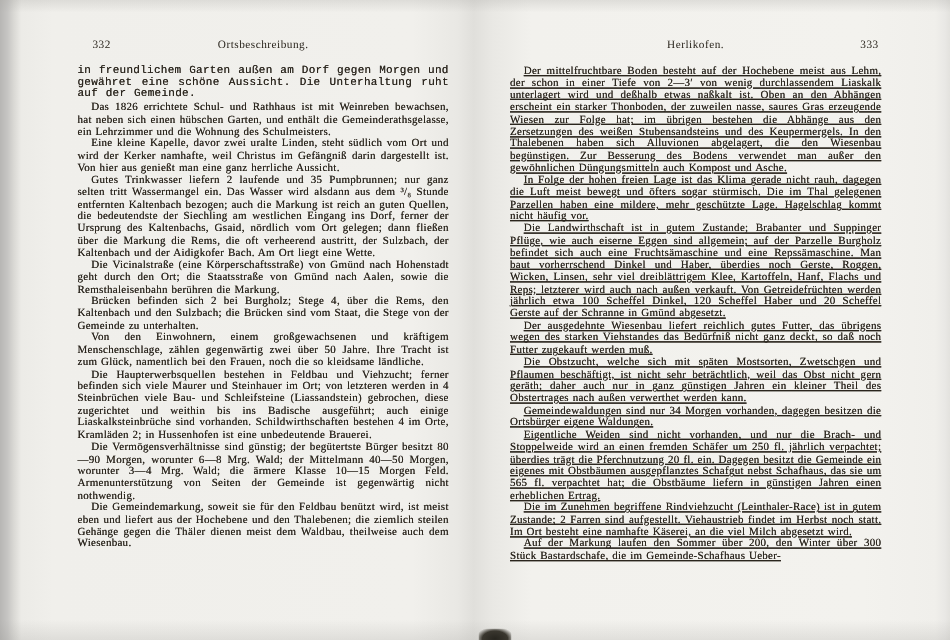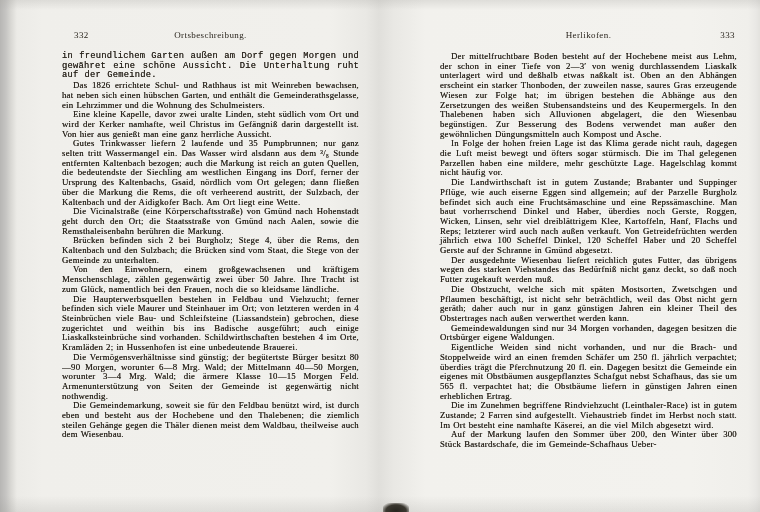--- a/index.html
+++ b/index.html
@@ -22,21 +22,21 @@
   }
   .smudge {
     position: absolute; left: 383px; top: 503px; width: 26px; height: 10px;
     background: radial-gradient(ellipse at 50% 80%, #27251f 0%, #3a372f 55%, rgba(58,55,47,0) 85%);
     border-radius: 4px 4px 0 0;
   }
   .page {
     position: absolute; top: 30px; width: 297px;
   }
   .page-left  { left: 62px;  }
-  .page-right { left: 440px; }
+  .page-right { left: 408px; text-decoration: underline; }
   .pagehead {
     position: relative; height: 13px; margin-bottom: 9px;
     font-size: 9px; letter-spacing: 0.4px; white-space: nowrap;
   }
   .pagehead .runhead {
     position: absolute; left: 0; right: 0; text-align: center;
   }
   .pagehead .pagenum-left  { position: absolute; left: 12px; top: 0; }
   .pagehead .pagenum-right { position: absolute; right: 2px; top: 0; }
   .body p {
@@ -64,21 +64,21 @@
     <div class="body">
       <p class="noindent">in freundlichem Garten außen am Dorf gegen Morgen und gewähret eine schöne Aussicht. Die Unterhaltung ruht auf der Gemeinde.</p>
       <p>Das 1826 errichtete Schul- und Rathhaus ist mit Weinreben bewachsen, hat neben sich einen hübschen Garten, und enthält die Gemeinderathsgelasse, ein Lehrzimmer und die Wohnung des Schulmeisters.</p>
       <p>Eine kleine Kapelle, davor zwei uralte Linden, steht südlich vom Ort und wird der Kerker namhafte, weil Christus im Gefängniß darin dargestellt ist. Von hier aus genießt man eine ganz herrliche Aussicht.</p>
       <p>Gutes Trinkwasser liefern 2 laufende und 35 Pumpbrunnen; nur ganz selten tritt Wassermangel ein. Das Wasser wird alsdann aus dem ³/₈ Stunde entfernten Kaltenbach bezogen; auch die Markung ist reich an guten Quellen, die bedeutendste der Siechling am westlichen Eingang ins Dorf, ferner der Ursprung des Kaltenbachs, Gsaid, nördlich vom Ort gelegen; dann fließen über die Markung die Rems, die oft verheerend austritt, der Sulzbach, der Kaltenbach und der Aidigkofer Bach. Am Ort liegt eine Wette.</p>
       <p>Die Vicinalstraße (eine Körperschaftsstraße) von Gmünd nach Hohenstadt geht durch den Ort; die Staatsstraße von Gmünd nach Aalen, sowie die Remsthaleisenbahn berühren die Markung.</p>
       <p>Brücken befinden sich 2 bei Burgholz; Stege 4, über die Rems, den Kaltenbach und den Sulzbach; die Brücken sind vom Staat, die Stege von der Gemeinde zu unterhalten.</p>
       <p>Von den Einwohnern, einem großgewachsenen und kräftigem Menschenschlage, zählen gegenwärtig zwei über 50 Jahre. Ihre Tracht ist zum Glück, namentlich bei den Frauen, noch die so kleidsame ländliche.</p>
       <p>Die Haupterwerbsquellen bestehen in Feldbau und Viehzucht; ferner befinden sich viele Maurer und Steinhauer im Ort; von letzteren werden in 4 Steinbrüchen viele Bau- und Schleifsteine (Liassandstein) gebrochen, diese zugerichtet und weithin bis ins Badische ausgeführt; auch einige Liaskalksteinbrüche sind vorhanden. Schildwirthschaften bestehen 4 im Orte, Kramläden 2; in Hussenhofen ist eine unbedeutende Brauerei.</p>
       <p>Die Vermögensverhältnisse sind günstig; der begütertste Bürger besitzt 80—90 Morgen, worunter 6—8 Mrg. Wald; der Mittelmann 40—50 Morgen, worunter 3—4 Mrg. Wald; die ärmere Klasse 10—15 Morgen Feld. Armenunterstützung von Seiten der Gemeinde ist gegenwärtig nicht nothwendig.</p>
-      <p>Die Gemeindemarkung, soweit sie für den Feldbau benützt wird, ist durch eben und besteht aus der Hochebene und den Thalebenen; die ziemlich steilen Gehänge gegen die Thäler dienen meist dem Waldbau, theilweise auch dem Wiesenbau.</p>
+      <p>Die Gemeindemarkung, soweit sie für den Feldbau benützt wird, ist meist eben und liefert aus der Hochebene und den Thalebenen; die ziemlich steilen Gehänge gegen die Thäler dienen meist dem Waldbau, theilweise auch dem Wiesenbau.</p>
     </div>
   </div>
 
   <div class="page page-right">
     <div class="pagehead">
       <span class="runhead">Herlikofen.</span>
       <span class="pagenum-right">333</span>
     </div>
     <div class="body">
       <p>Der mittelfruchtbare Boden besteht auf der Hochebene meist aus Lehm, der schon in einer Tiefe von 2—3′ von wenig durchlassendem Liaskalk unterlagert wird und deßhalb etwas naßkalt ist. Oben an den Abhängen erscheint ein starker Thonboden, der zuweilen nasse, saures Gras erzeugende Wiesen zur Folge hat; im übrigen bestehen die Abhänge aus den Zersetzungen des weißen Stubensandsteins und des Keupermergels. In den Thalebenen haben sich Alluvionen abgelagert, die den Wiesenbau begünstigen. Zur Besserung des Bodens verwendet man außer den gewöhnlichen Düngungsmitteln auch Kompost und Asche.</p>

